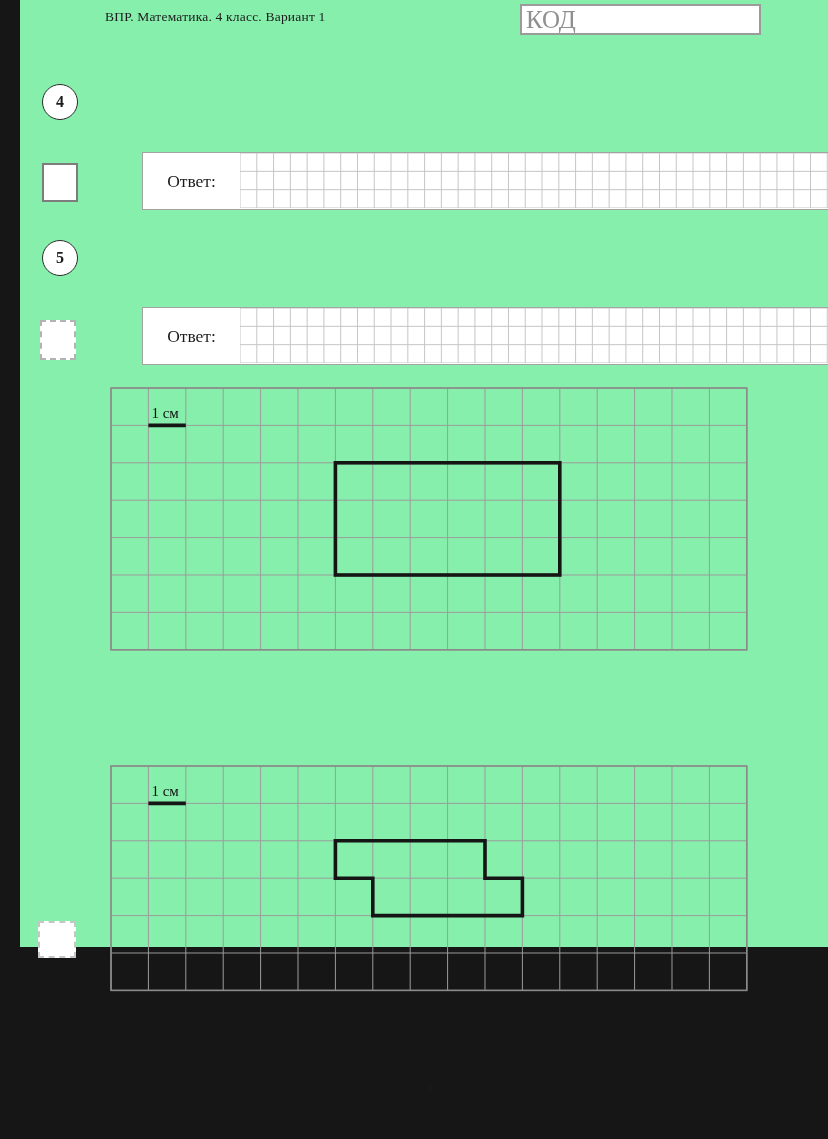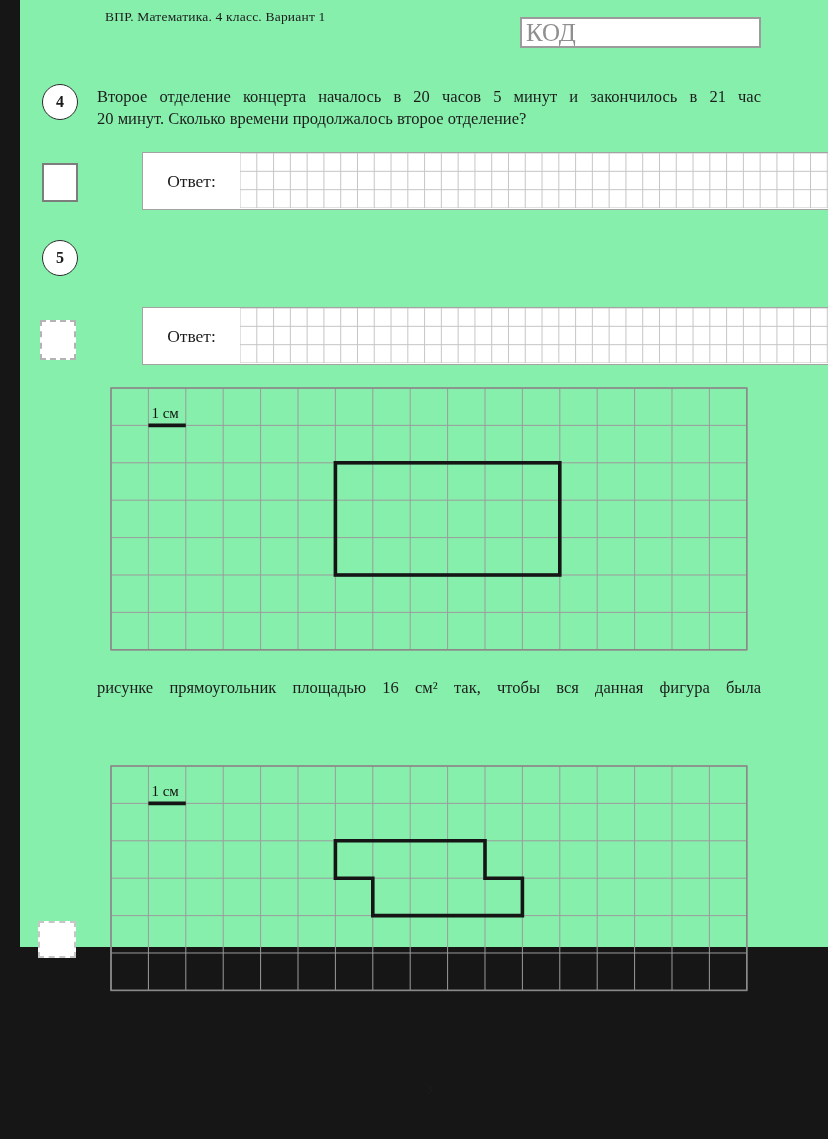--- a/index.html
+++ b/index.html
@@ -1,21 +1,21 @@
 <!DOCTYPE html>
 <html><head>
 <meta charset="utf-8">
 <style>
   html,body{margin:0;padding:0;background:#161616;}
   .canvas{position:relative;width:828px;height:1139px;background:#161616;overflow:hidden;}
   .page{position:absolute;left:20px;top:0;width:802px;height:947px;background:#86efac;
         font-family:"Liberation Serif",serif;color:#1c1c1c;padding-left:16px;}
   .abs{position:absolute;}
   .hdr{left:85px;top:9px;font-size:13.5px;letter-spacing:.2px;}
-  .kod{left:500px;top:17px;width:241px;height:31px;border:2px solid #9b9b9b;box-sizing:border-box;
+  .kod{left:500px;top:4px;width:241px;height:31px;border:2px solid #9b9b9b;box-sizing:border-box;
        font-size:25px;line-height:27px;color:#8f8f8f;padding-left:4px;background:#fff;}
   .qnum{width:36px;height:36px;border:1.7px solid #2b2b2b;border-radius:50%;box-sizing:border-box;
         display:flex;align-items:center;justify-content:center;font-weight:bold;font-size:16px;background:#fff;}
   .qtext{width:664px;font-size:16.5px;line-height:22px;}
   .jline{text-align:justify;text-align-last:justify;}
   .nline{text-align:left;}
   .cb{box-sizing:border-box;background:#fff;}
   .cb1{left:22px;top:163px;width:36px;height:39px;border:2.5px solid #7d7d7d;}
   .cb2{left:20px;top:320px;width:36px;height:40px;border:2px dashed #b3b3b3;}
   .cb3{left:18px;top:921px;width:38px;height:37px;border:2px dashed #c6c6c6;}
@@ -34,24 +34,20 @@
 
     <div class="abs hdr">ВПР. Математика. 4 класс. Вариант 1</div>
 
     <div class="abs kod">
       <span>КОД</span>
     </div>
 
     <div class="abs qnum" style="left:22px;top:84px;">
       <span>4</span>
     </div>
-    <div class="abs qtext" style="left:77px;top:86px;">
-      <div class="jline">Второе отделение концерта началось в 20 часов 5 минут и закончилось в 21 час</div>
-      <div class="nline">20 минут. Сколько времени продолжалось второе отделение?</div>
-    </div>
 
     <div class="abs cb cb1"></div>
     <div class="abs ansbox" style="left:78px;top:152px;">
       <div class="anslabel">Ответ:</div>
       <svg class="ansgrid" width="604.08" height="54.989999999999995" viewBox="0 0 604.08 54.989999999999995">
           <path d="M0 0V54.989999999999995M16.78 0V54.989999999999995M33.56 0V54.989999999999995M50.34 0V54.989999999999995M67.12 0V54.989999999999995M83.9 0V54.989999999999995M100.68 0V54.989999999999995M117.46000000000001 0V54.989999999999995M134.24 0V54.989999999999995M151.02 0V54.989999999999995M167.8 0V54.989999999999995M184.58 0V54.989999999999995M201.36 0V54.989999999999995M218.14000000000001 0V54.989999999999995M234.92000000000002 0V54.989999999999995M251.70000000000002 0V54.989999999999995M268.48 0V54.989999999999995M285.26 0V54.989999999999995M302.04 0V54.989999999999995M318.82000000000005 0V54.989999999999995M335.6 0V54.989999999999995M352.38 0V54.989999999999995M369.16 0V54.989999999999995M385.94000000000005 0V54.989999999999995M402.72 0V54.989999999999995M419.5 0V54.989999999999995M436.28000000000003 0V54.989999999999995M453.06000000000006 0V54.989999999999995M469.84000000000003 0V54.989999999999995M486.62 0V54.989999999999995M503.40000000000003 0V54.989999999999995M520.1800000000001 0V54.989999999999995M536.96 0V54.989999999999995M553.74 0V54.989999999999995M570.52 0V54.989999999999995M587.3000000000001 0V54.989999999999995M604.08 0V54.989999999999995M0 0H604.08M0 18.33H604.08M0 36.66H604.08M0 54.989999999999995H604.08" stroke="#c6c6c6" stroke-width="1" fill="none"></path>
         </svg>
     </div>
 
     <div class="abs qnum" style="left:22px;top:240px;">
@@ -68,21 +64,20 @@
 
     <svg class="abs" style="left:88.6px;top:386.3px;" width="639.8" height="265.8" viewBox="-2 -2 639.8 265.8">
         <path d="M0 0V261.8M37.4 0V261.8M74.8 0V261.8M112.19999999999999 0V261.8M149.6 0V261.8M187 0V261.8M224.39999999999998 0V261.8M261.8 0V261.8M299.2 0V261.8M336.59999999999997 0V261.8M374 0V261.8M411.4 0V261.8M448.79999999999995 0V261.8M486.2 0V261.8M523.6 0V261.8M561 0V261.8M598.4 0V261.8M635.8 0V261.8M0 0H635.8M0 37.4H635.8M0 74.8H635.8M0 112.19999999999999H635.8M0 149.6H635.8M0 187H635.8M0 224.39999999999998H635.8M0 261.8H635.8" stroke="#9c9c9c" stroke-width="1" fill="none"></path>
         <rect x="0" y="0" width="635.8" height="261.8" stroke="#8a8a8a" stroke-width="1.6" fill="none"></rect>
         <path d="M37.4 37.4H74.8" stroke="#151515" stroke-width="3.6" fill="none"></path>
         <text x="40.4" y="30.4" class="scaleTxt">1 см</text>
         <rect x="224.39999999999998" y="74.8" width="224.39999999999998" height="112.19999999999999" stroke="#151515" stroke-width="3.6" fill="none"></rect>
       </svg>
 
     <div class="abs qtext" style="left:77px;top:677px;">
-      <div class="jline">рисунке прямоугольник площадью 16 см² так, чтобы вся данная фигура была</div>
     </div>
 
     <svg class="abs" style="left:88.6px;top:764px;" width="639.8" height="228.39999999999998" viewBox="-2 -2 639.8 228.39999999999998">
         <path d="M0 0V224.39999999999998M37.4 0V224.39999999999998M74.8 0V224.39999999999998M112.19999999999999 0V224.39999999999998M149.6 0V224.39999999999998M187 0V224.39999999999998M224.39999999999998 0V224.39999999999998M261.8 0V224.39999999999998M299.2 0V224.39999999999998M336.59999999999997 0V224.39999999999998M374 0V224.39999999999998M411.4 0V224.39999999999998M448.79999999999995 0V224.39999999999998M486.2 0V224.39999999999998M523.6 0V224.39999999999998M561 0V224.39999999999998M598.4 0V224.39999999999998M635.8 0V224.39999999999998M0 0H635.8M0 37.4H635.8M0 74.8H635.8M0 112.19999999999999H635.8M0 149.6H635.8M0 187H635.8M0 224.39999999999998H635.8" stroke="#9c9c9c" stroke-width="1" fill="none"></path>
         <rect x="0" y="0" width="635.8" height="224.39999999999998" stroke="#8a8a8a" stroke-width="1.6" fill="none"></rect>
         <path d="M37.4 37.4H74.8" stroke="#151515" stroke-width="3.6" fill="none"></path>
         <text x="40.4" y="30.4" class="scaleTxt">1 см</text>
         <polygon points="224.39999999999998,74.8 374,74.8 374,112.19999999999999 411.4,112.19999999999999 411.4,149.6 261.8,149.6 261.8,112.19999999999999 224.39999999999998,112.19999999999999" stroke="#151515" stroke-width="3.6" fill="none" stroke-linejoin="miter"></polygon>
       </svg>
 

